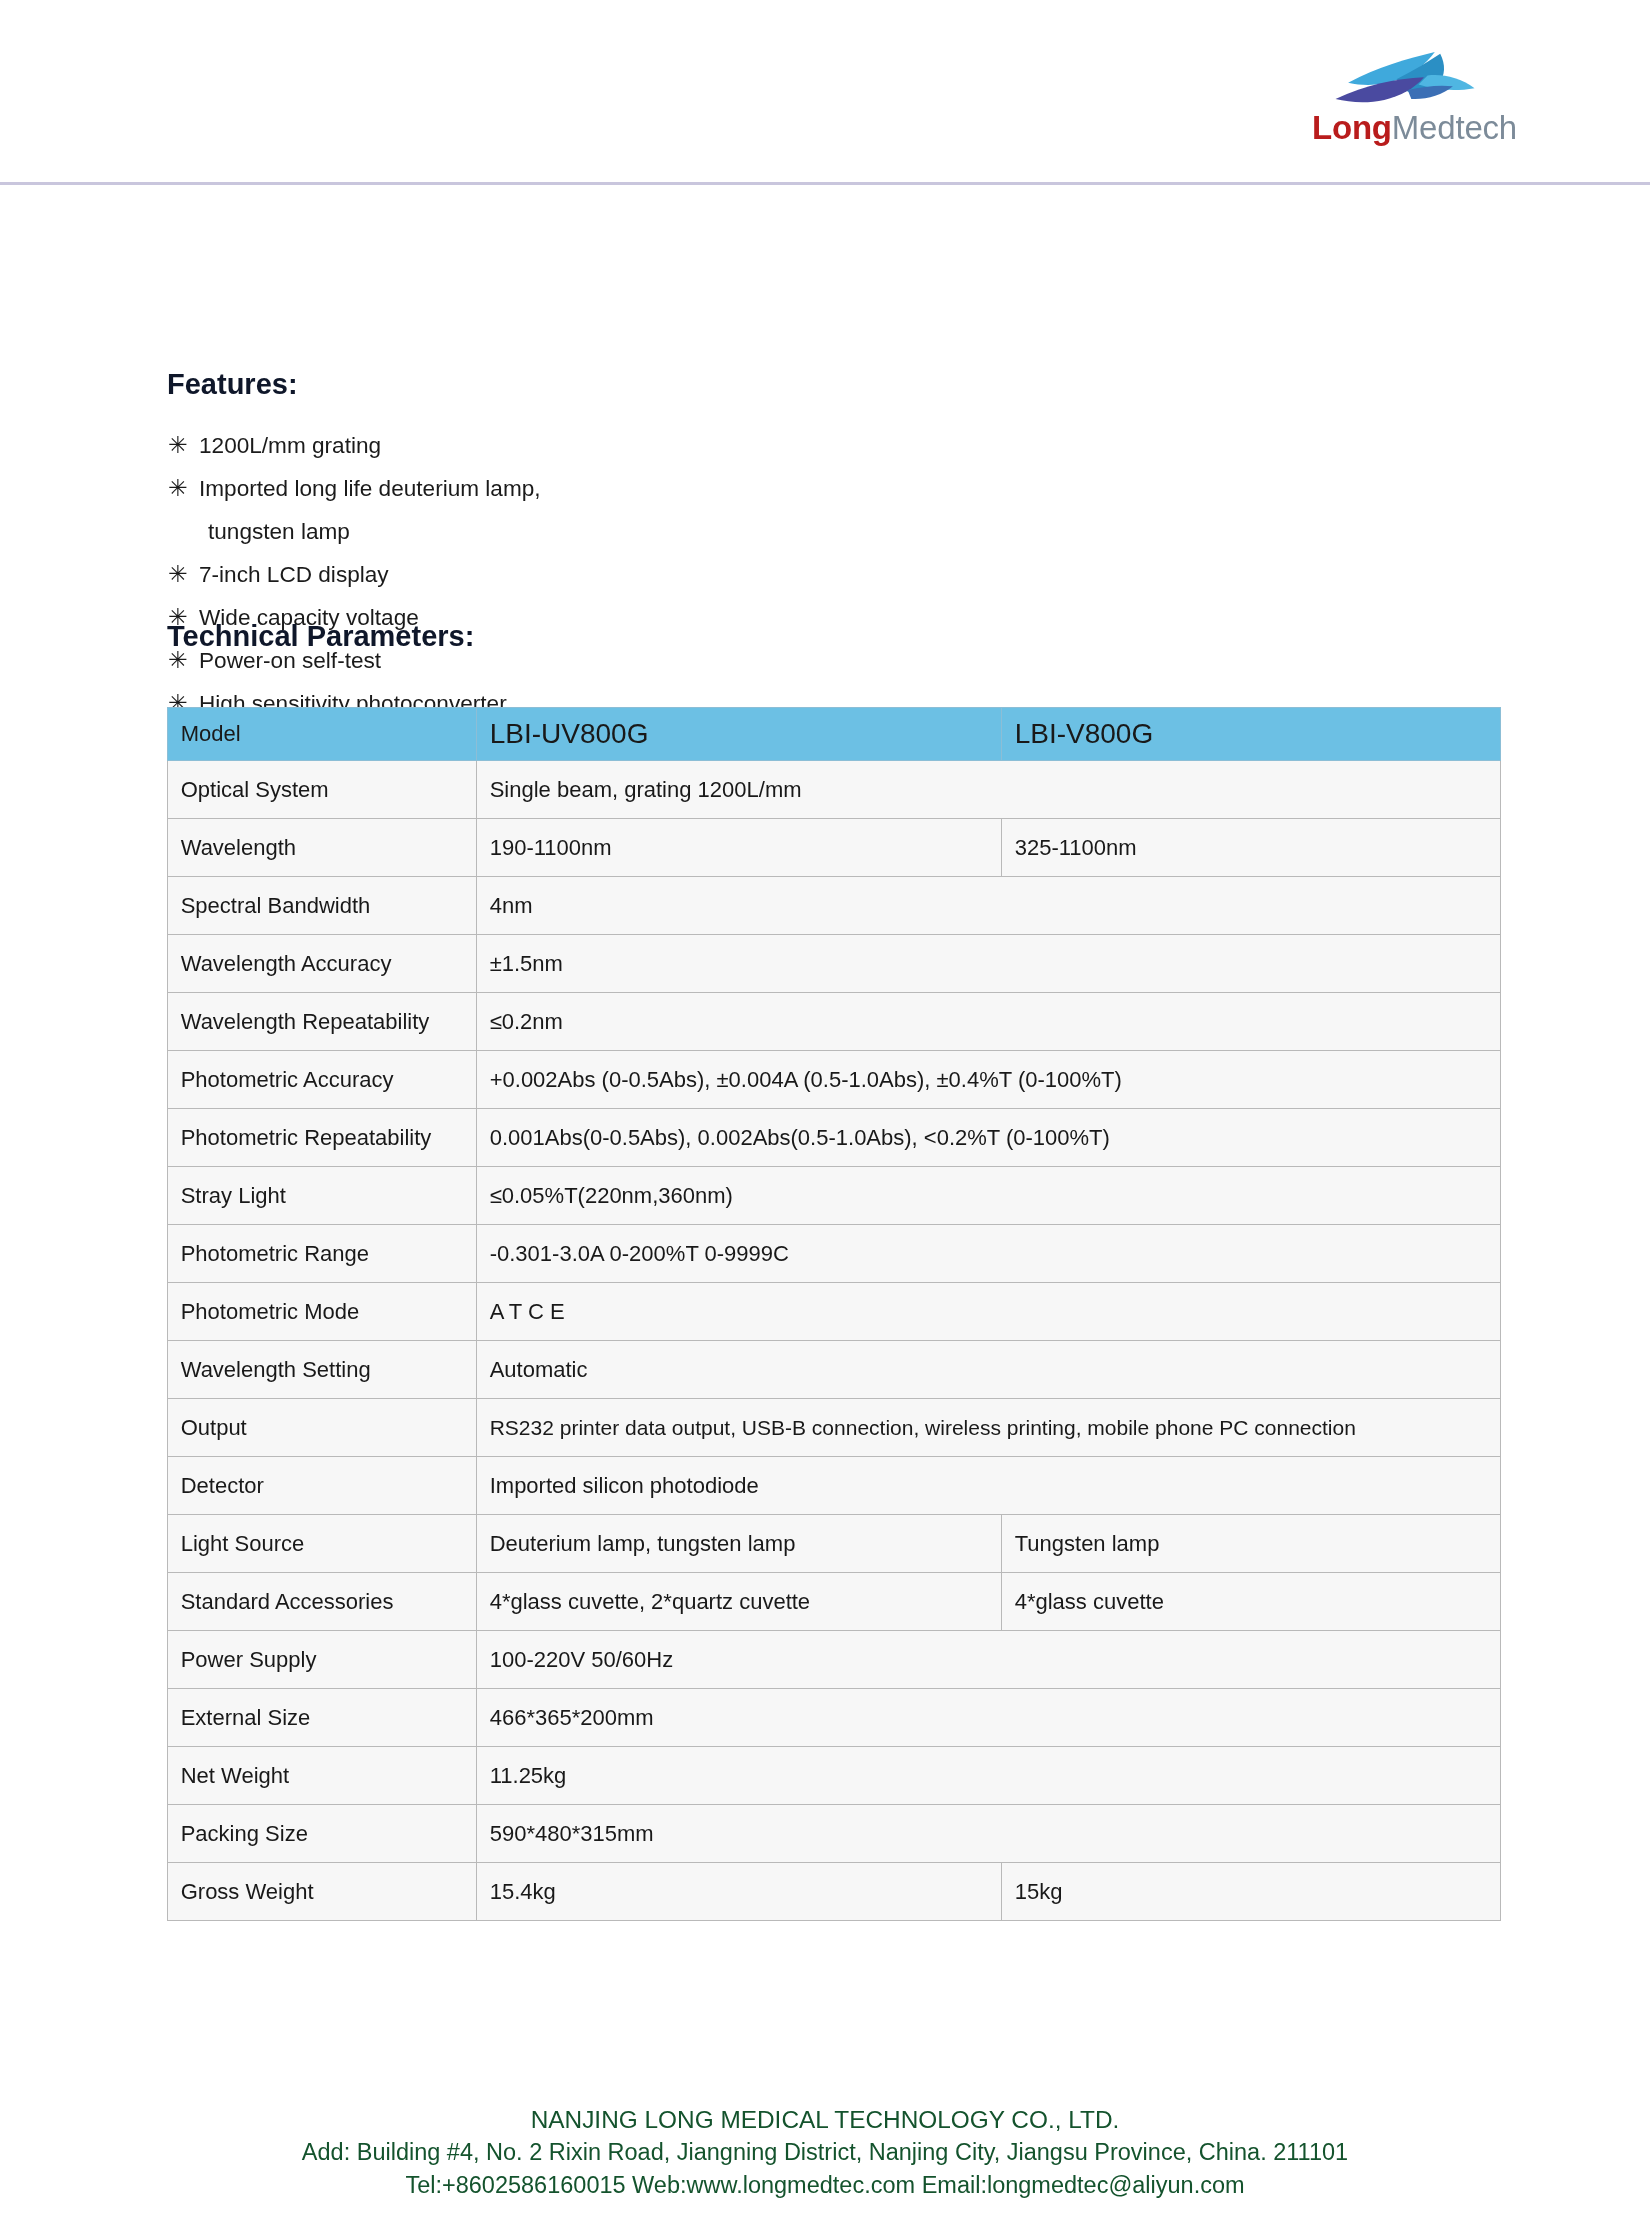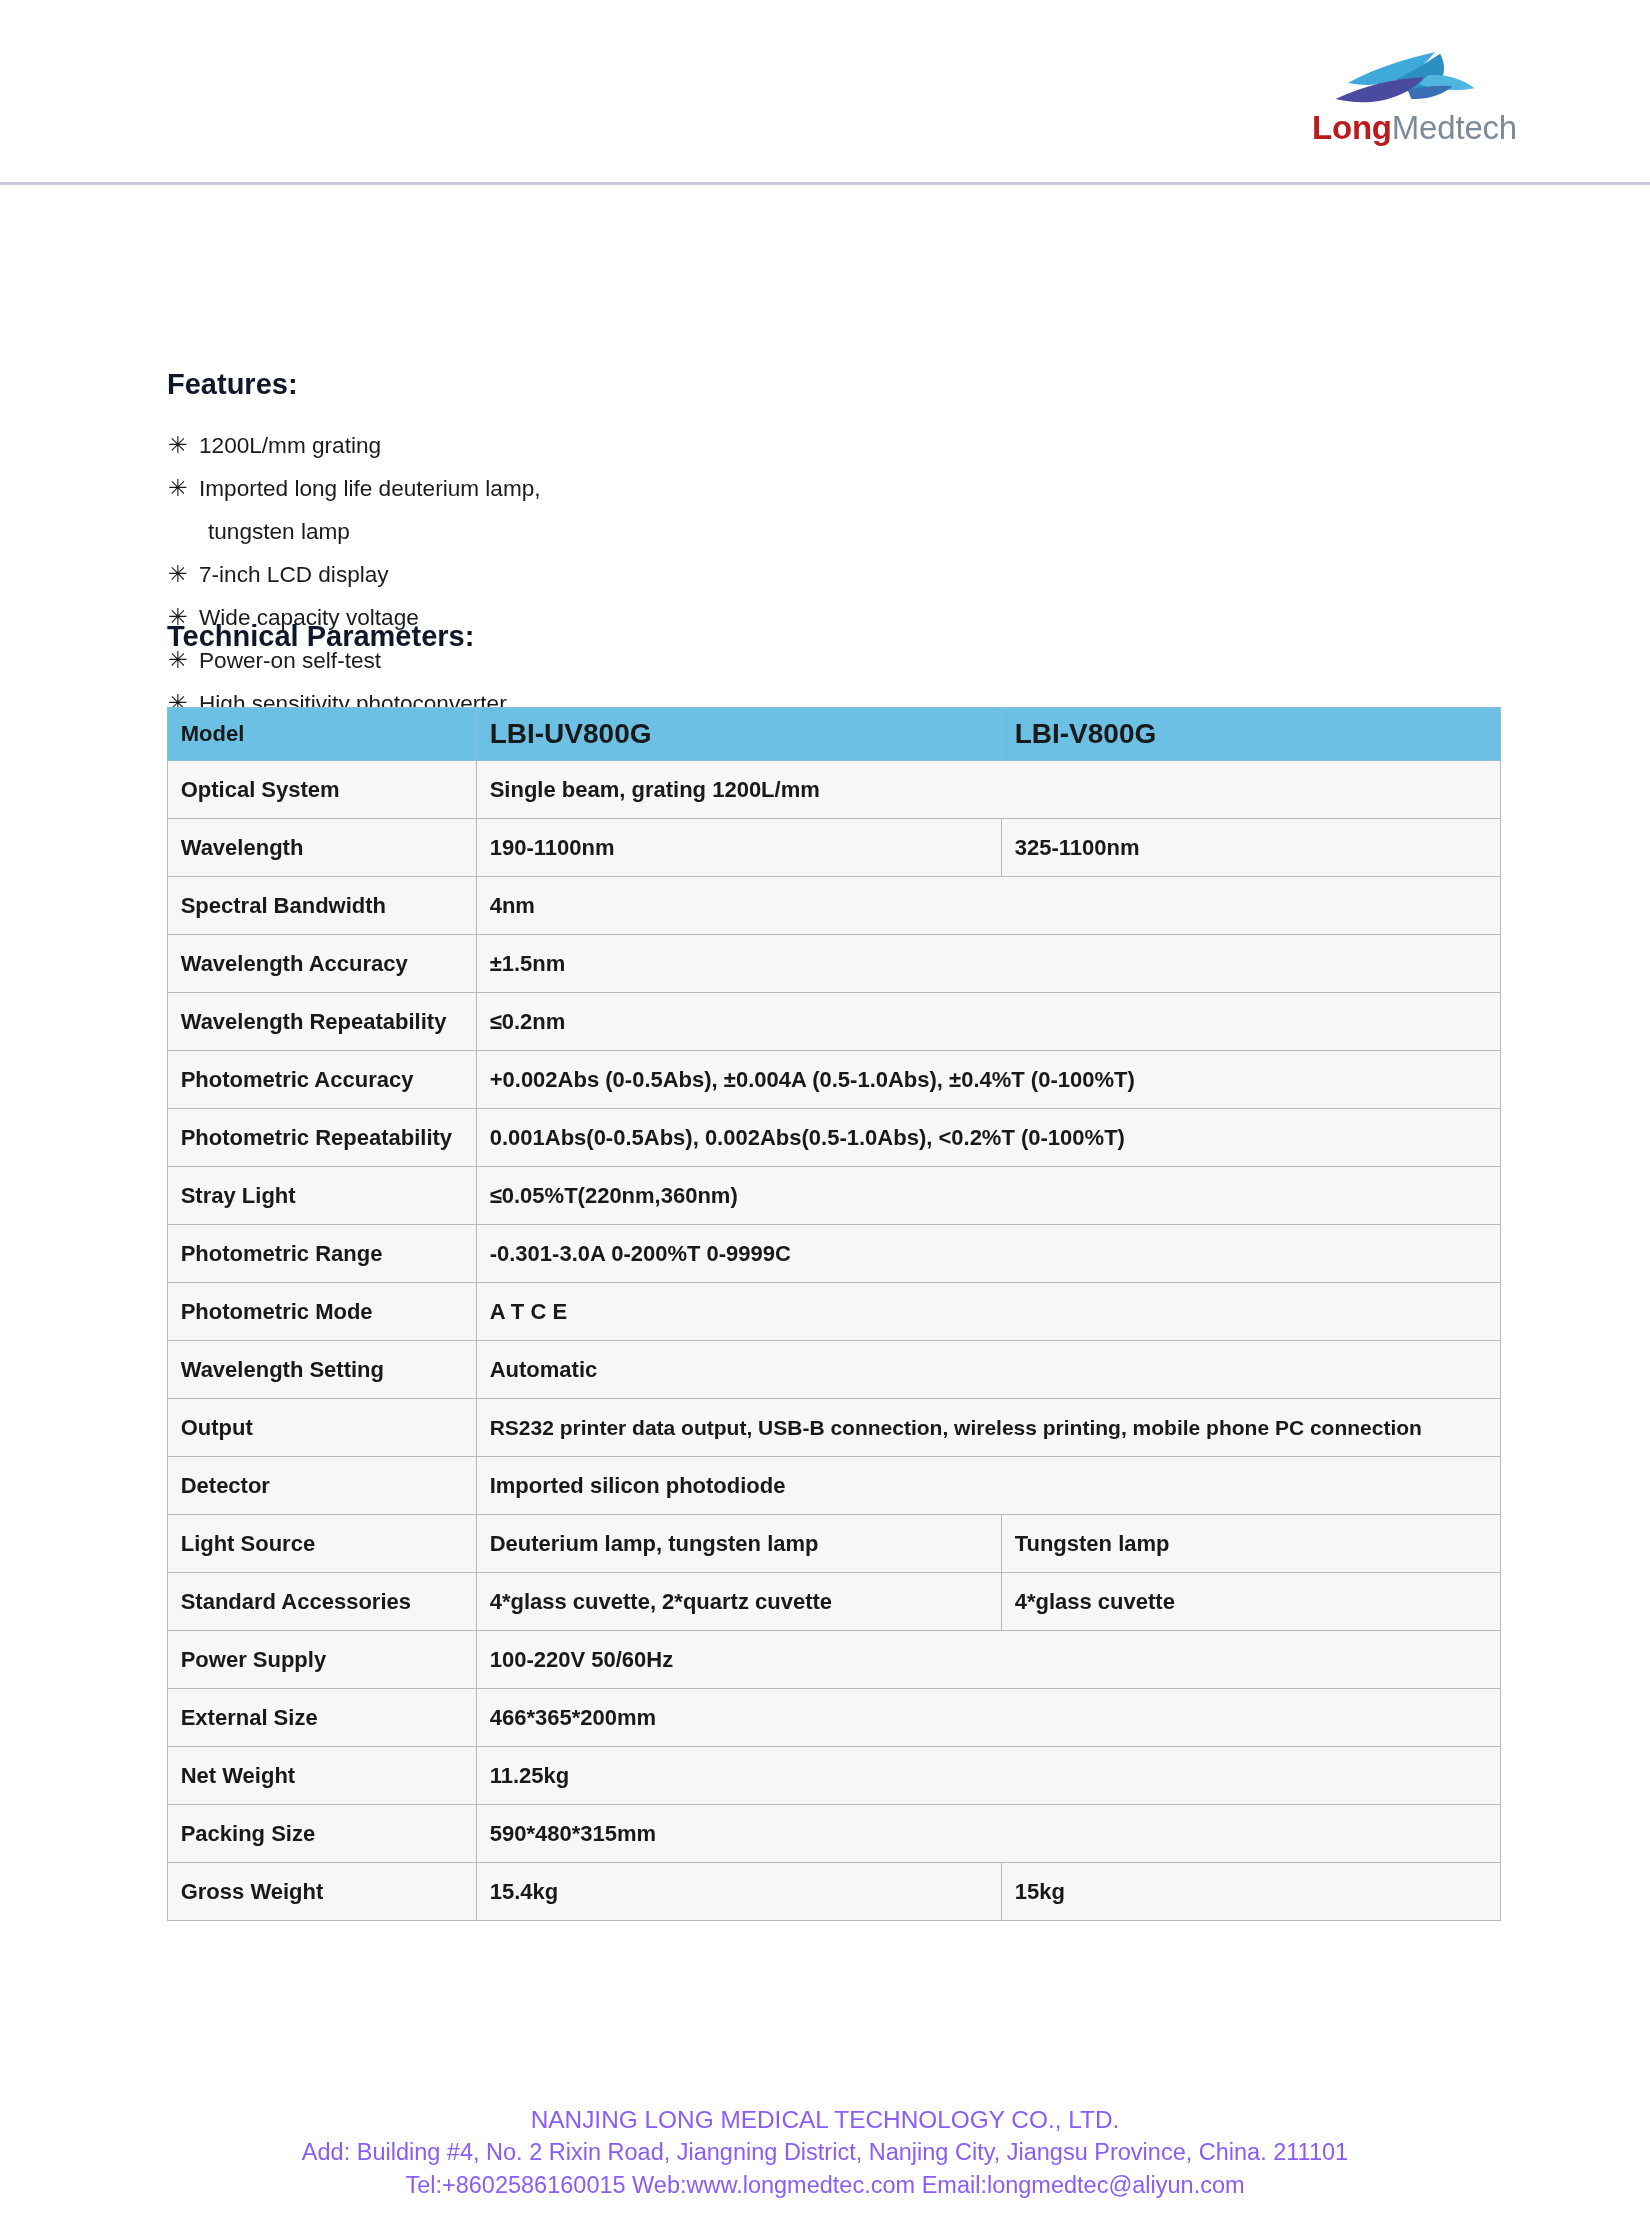--- a/index.html
+++ b/index.html
@@ -131,21 +131,21 @@
   table.spec-table col.c3 { width: 499px; }
 
   table.spec-table td,
   table.spec-table th {
     border: 0.9px solid #b9b9b9;
     padding: 0 12.7px;
     height: 57px;
     text-align: left;
     vertical-align: middle;
     background: #f7f7f7;
-    font-weight: bold;
+    font-weight: normal;
     color: #191919;
     white-space: nowrap;
     overflow: visible;
   }
   table.spec-table tr.header-row th {
     background: #6cc0e4;
     border-color: #8cbed6;
     height: 52px;
   }
   th.h-label {
@@ -171,21 +171,21 @@
     padding-right: 1.8px;
   }
 
   
   .page-footer {
     position: absolute;
     left: 0;
     right: 0;
     top: 2103px;
     text-align: center;
-    color: #8b5cf6;
+    color: #14532d;
   }
   .footer-line {
     font-size: 23.5px;
     line-height: 33px;
     white-space: nowrap;
   }
   .footer-line.company { font-size: 24.4px; }
 </style>
 </head>
 <body>

